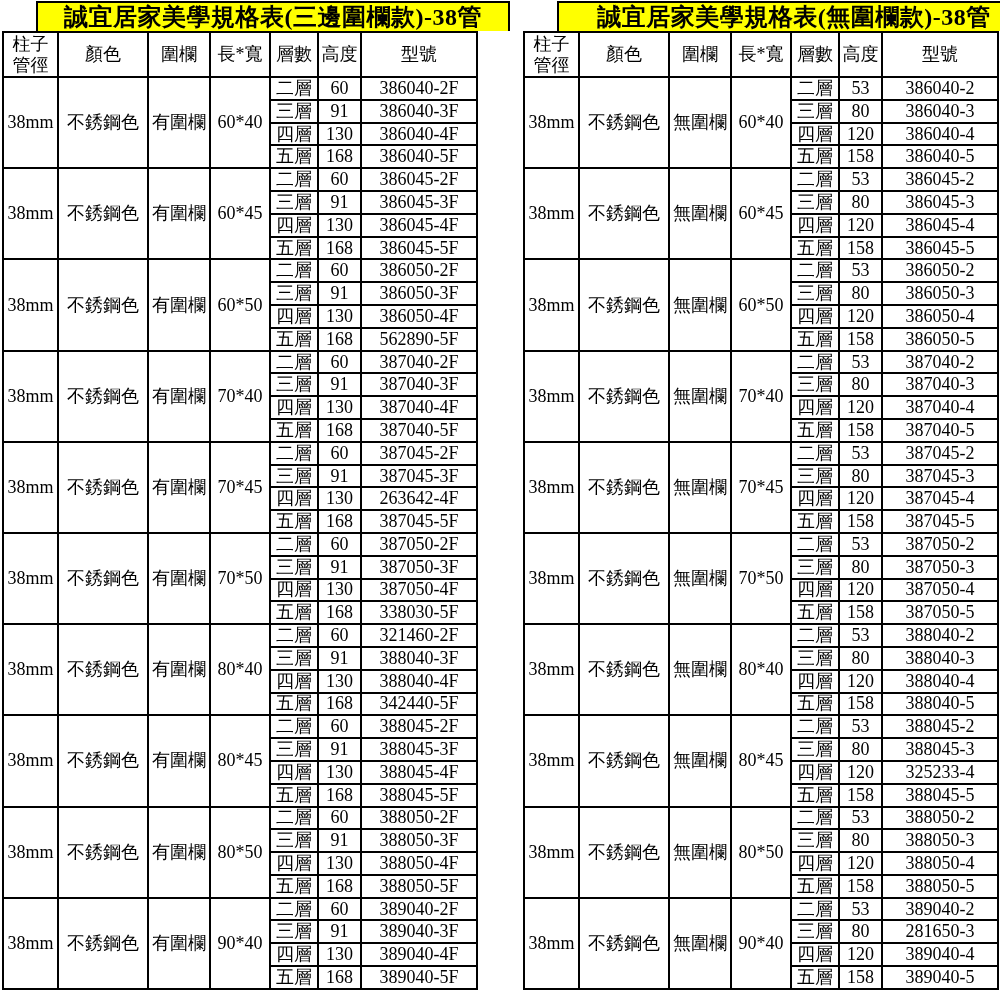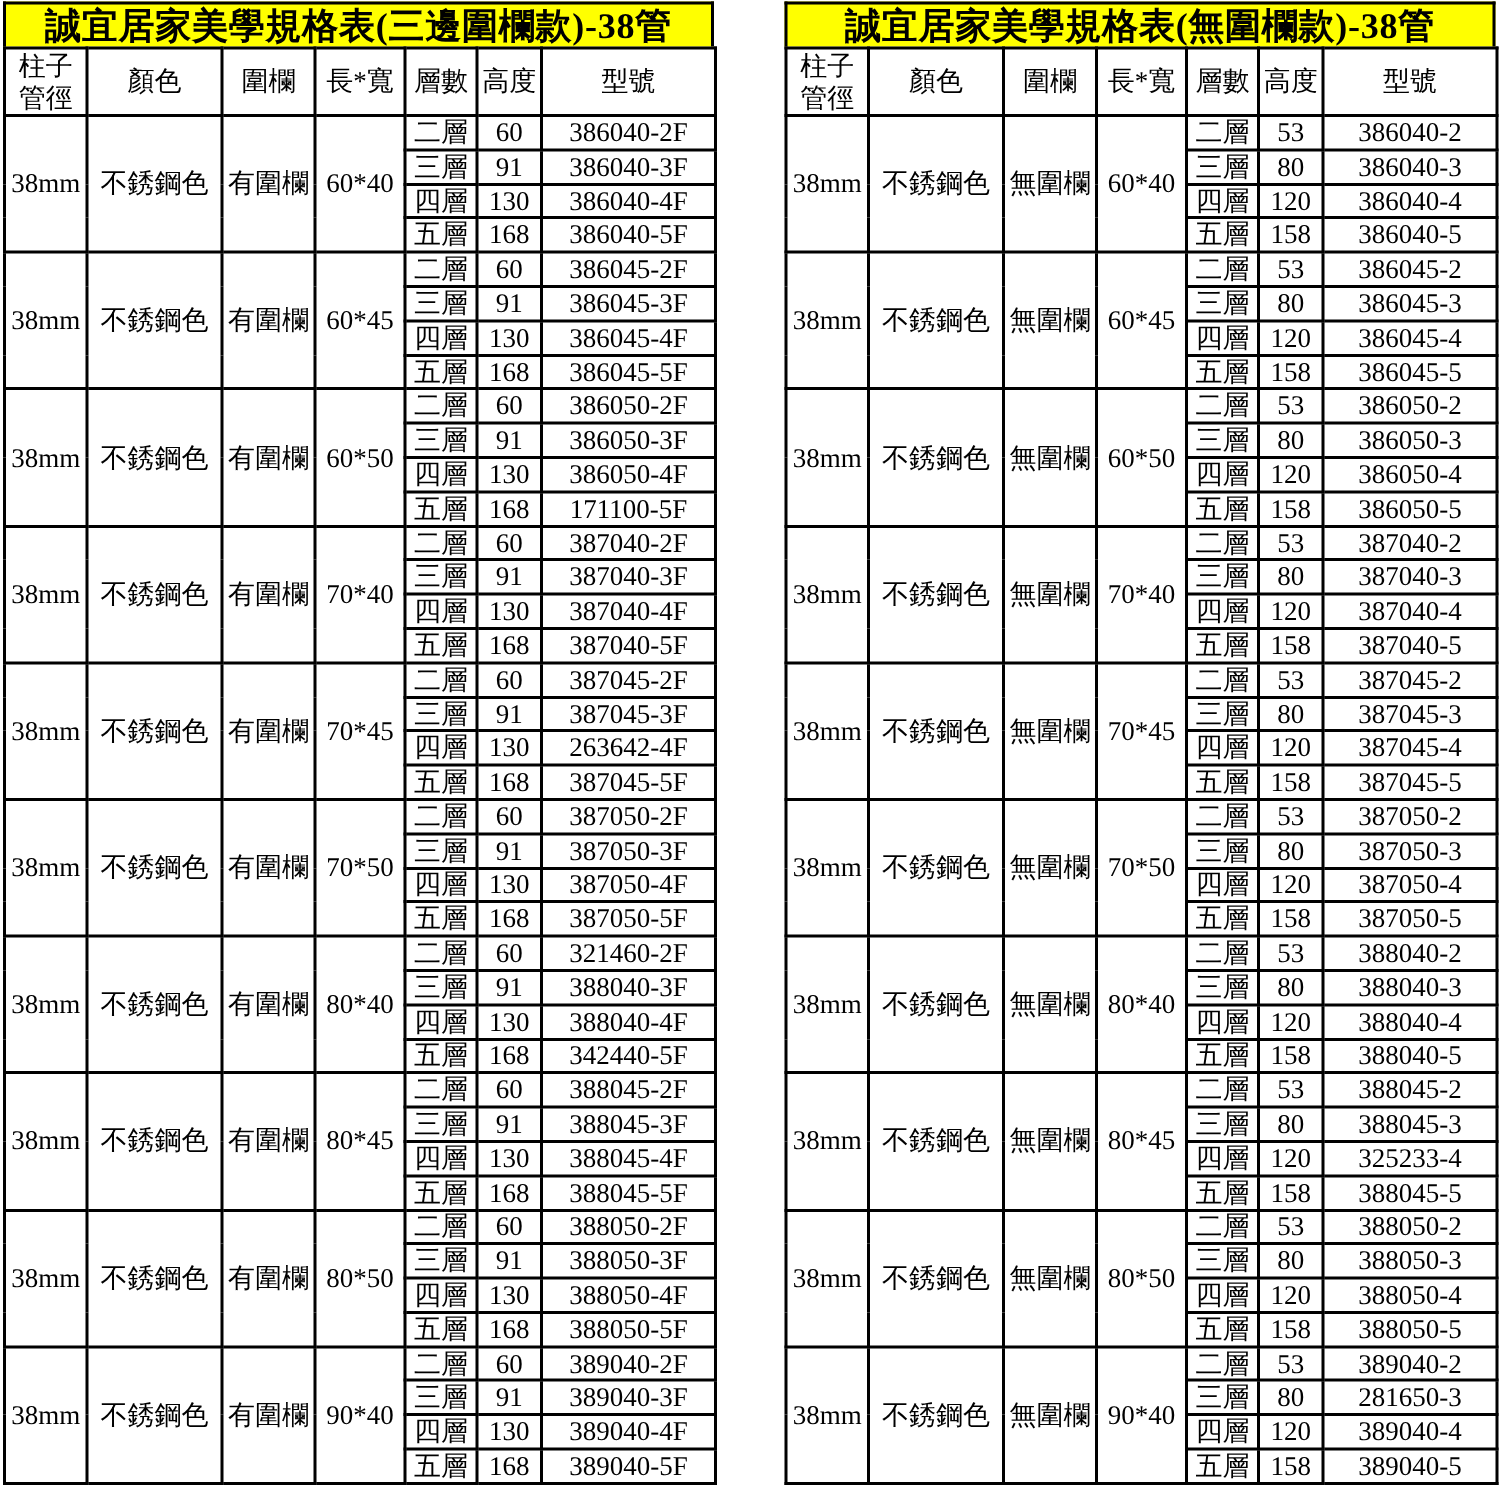--- a/index.html
+++ b/index.html
@@ -26,20 +26,21 @@
     border: 2px solid #000000;
     border-bottom: none;
     display: flex;
     align-items: center;
     justify-content: center;
     font-size: 24px;
     font-weight: bold;
     letter-spacing: 0.5px;
     white-space: nowrap;
     overflow: hidden;
+    margin-left: 34px;
   }
   table.spec {
     border-collapse: collapse;
     table-layout: fixed;
     width: 474px;
   }
   table.spec th, table.spec td {
     border: 2px solid #000000;
     padding: 0;
     text-align: center;
@@ -154,21 +155,21 @@
             <td>386050-3F</td>
           </tr>
           <tr>
             <td>四層</td>
             <td>130</td>
             <td>386050-4F</td>
           </tr>
           <tr>
             <td>五層</td>
             <td>168</td>
-            <td>171100-5F</td>
+            <td>562890-5F</td>
           </tr>
           <tr>
             <td rowspan="4">38mm</td>
             <td rowspan="4">不銹鋼色</td>
             <td rowspan="4">有圍欄</td>
             <td rowspan="4">70*40</td>
             <td>二層</td>
             <td>60</td>
             <td>387040-2F</td>
           </tr>
@@ -226,21 +227,21 @@
             <td>387050-3F</td>
           </tr>
           <tr>
             <td>四層</td>
             <td>130</td>
             <td>387050-4F</td>
           </tr>
           <tr>
             <td>五層</td>
             <td>168</td>
-            <td>387050-5F</td>
+            <td>338030-5F</td>
           </tr>
           <tr>
             <td rowspan="4">38mm</td>
             <td rowspan="4">不銹鋼色</td>
             <td rowspan="4">有圍欄</td>
             <td rowspan="4">80*40</td>
             <td>二層</td>
             <td>60</td>
             <td>321460-2F</td>
           </tr>

